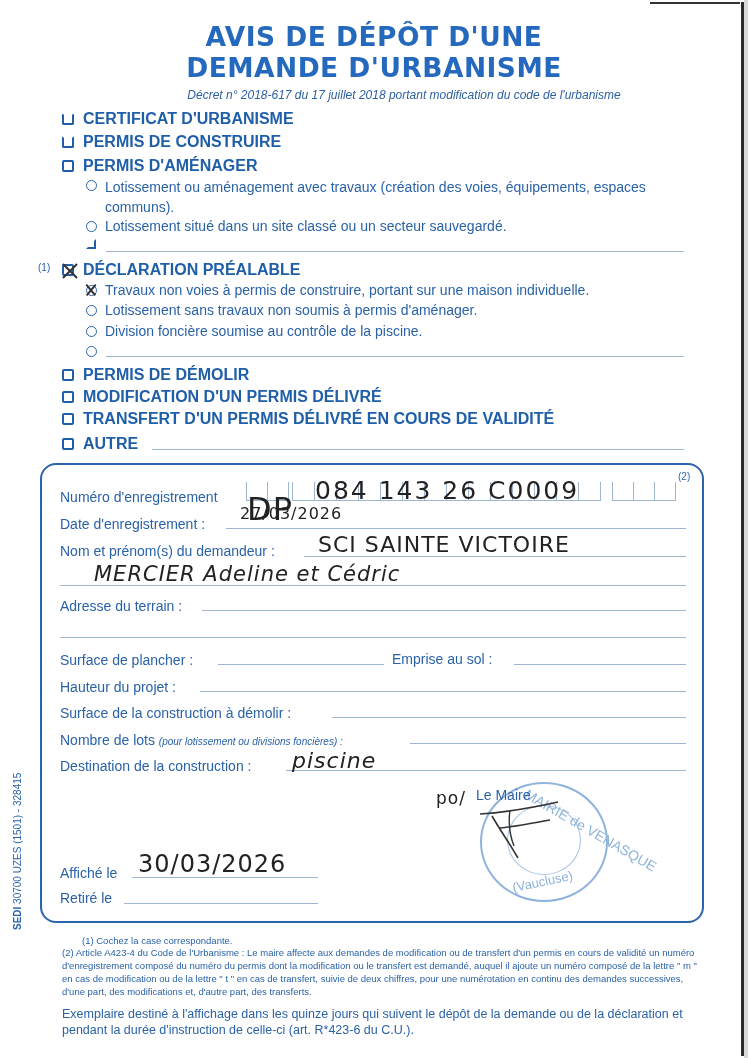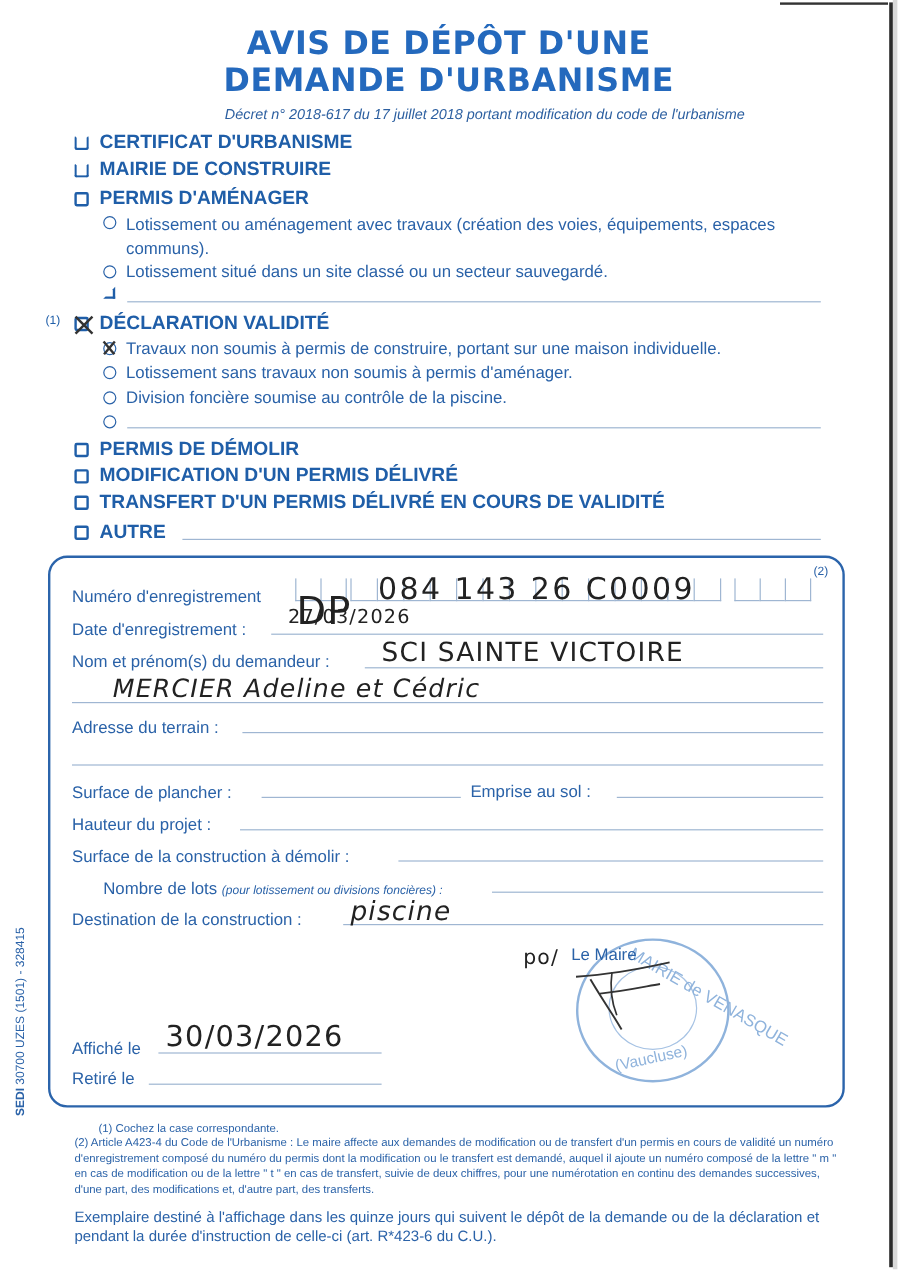--- a/index.html
+++ b/index.html
@@ -104,21 +104,21 @@
 <div class="title l1">AVIS DE DÉPÔT D'UNE</div>
 <div class="title l2">DEMANDE D'URBANISME</div>
 <div class="decree">Décret n° 2018-617 du 17 juillet 2018 portant modification du code de l'urbanisme</div>
 
 <div class="cat" style="top:110px">
   <span class="cb open-top"></span>
   <span>CERTIFICAT D'URBANISME</span>
 </div>
 <div class="cat" style="top:133px">
   <span class="cb open-top"></span>
-  <span>MAIRIE DE CONSTRUIRE</span>
+  <span>PERMIS DE CONSTRUIRE</span>
 </div>
 <div class="cat" style="top:157px">
   <span class="cb"></span>
   <span>PERMIS D'AMÉNAGER</span>
 </div>
 <div class="sub" style="top:177px">
   <span class="radio"></span>
   <span class="wrap">Lotissement ou aménagement avec travaux (création des voies, équipements, espaces communs).</span>
 </div>
 <div class="sub" style="top:218px">
@@ -126,25 +126,25 @@
   <span>Lotissement situé dans un site classé ou un secteur sauvegardé.</span>
 </div>
 <div class="sub" style="top:239px">
   <span class="sq-small"></span>
 </div>
 <div class="rule" style="left:106px; top:251px; width:578px;"></div>
 
 <div class="note-mark" style="top:262px">(1)</div>
 <div class="cat" style="top:261px">
   <span class="cb checked"></span>
-  <span>DÉCLARATION VALIDITÉ</span>
+  <span>DÉCLARATION PRÉALABLE</span>
 </div>
 <div class="sub" style="top:282px">
   <span class="radio checked"></span>
-  <span>Travaux non soumis à permis de construire, portant sur une maison individuelle.</span>
+  <span>Travaux non voies à permis de construire, portant sur une maison individuelle.</span>
 </div>
 <div class="sub" style="top:302px">
   <span class="radio"></span>
   <span>Lotissement sans travaux non soumis à permis d'aménager.</span>
 </div>
 <div class="sub" style="top:323px">
   <span class="radio"></span>
   <span>Division foncière soumise au contrôle de la piscine.</span>
 </div>
 <div class="sub" style="top:343px">
@@ -220,21 +220,21 @@
 <div class="rule" style="left:218px; top:664px; width:166px;"></div>
 <div class="field-label" style="left:392px; top:651px;">Emprise au sol :</div>
 <div class="rule" style="left:514px; top:664px; width:172px;"></div>
 
 <div class="field-label" style="left:60px; top:679px;">Hauteur du projet :</div>
 <div class="rule" style="left:200px; top:691px; width:486px;"></div>
 
 <div class="field-label" style="left:60px; top:705px;">Surface de la construction à démolir :</div>
 <div class="rule" style="left:332px; top:717px; width:354px;"></div>
 
-<div class="field-label" style="left:60px; top:732px;margin-left:26px;">
+<div class="field-label" style="left:60px; top:732px;">
   <span>Nombre de lots</span>
   <span class="small-it">(pour lotissement ou divisions foncières) :</span>
 </div>
 <div class="rule" style="left:410px; top:743px; width:276px;"></div>
 
 <div class="field-label" style="left:60px; top:758px;">Destination de la construction :</div>
 <div class="rule" style="left:286px; top:770px; width:400px;"></div>
 <div class="hand" style="left:292px; top:748px; font-size:22px; font-style:italic;">piscine</div>
 
 <div class="stamp"></div>

